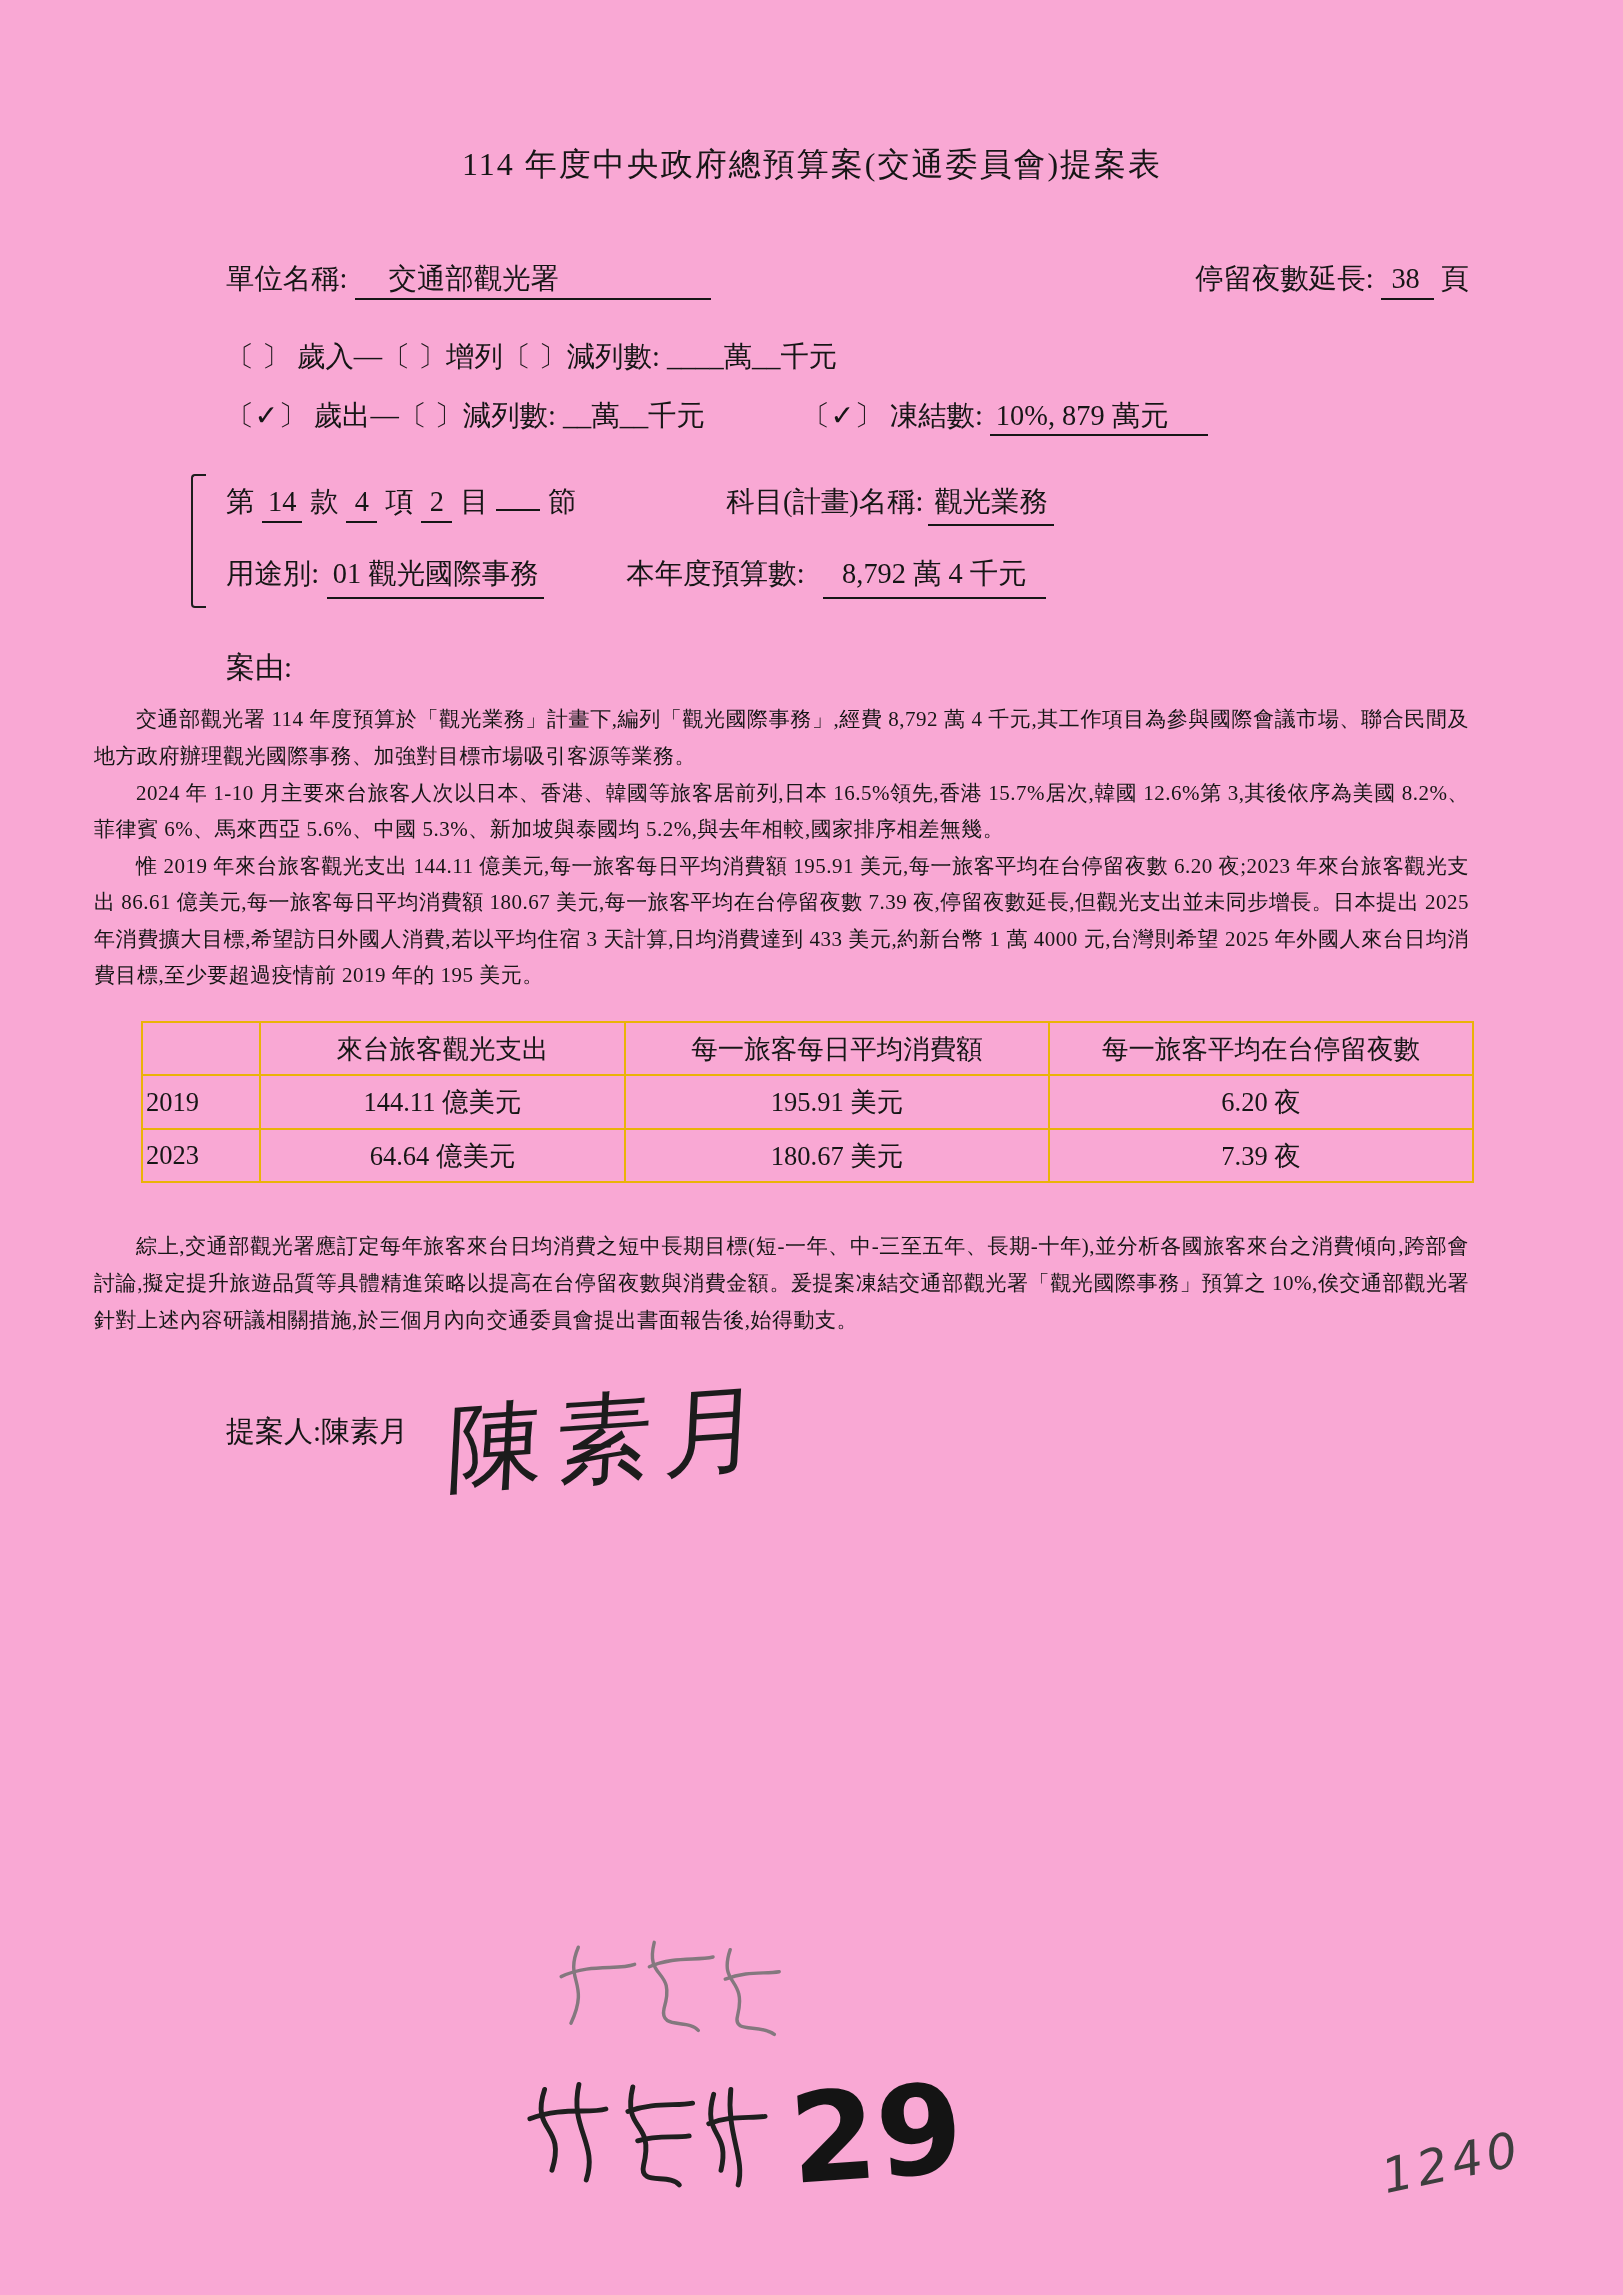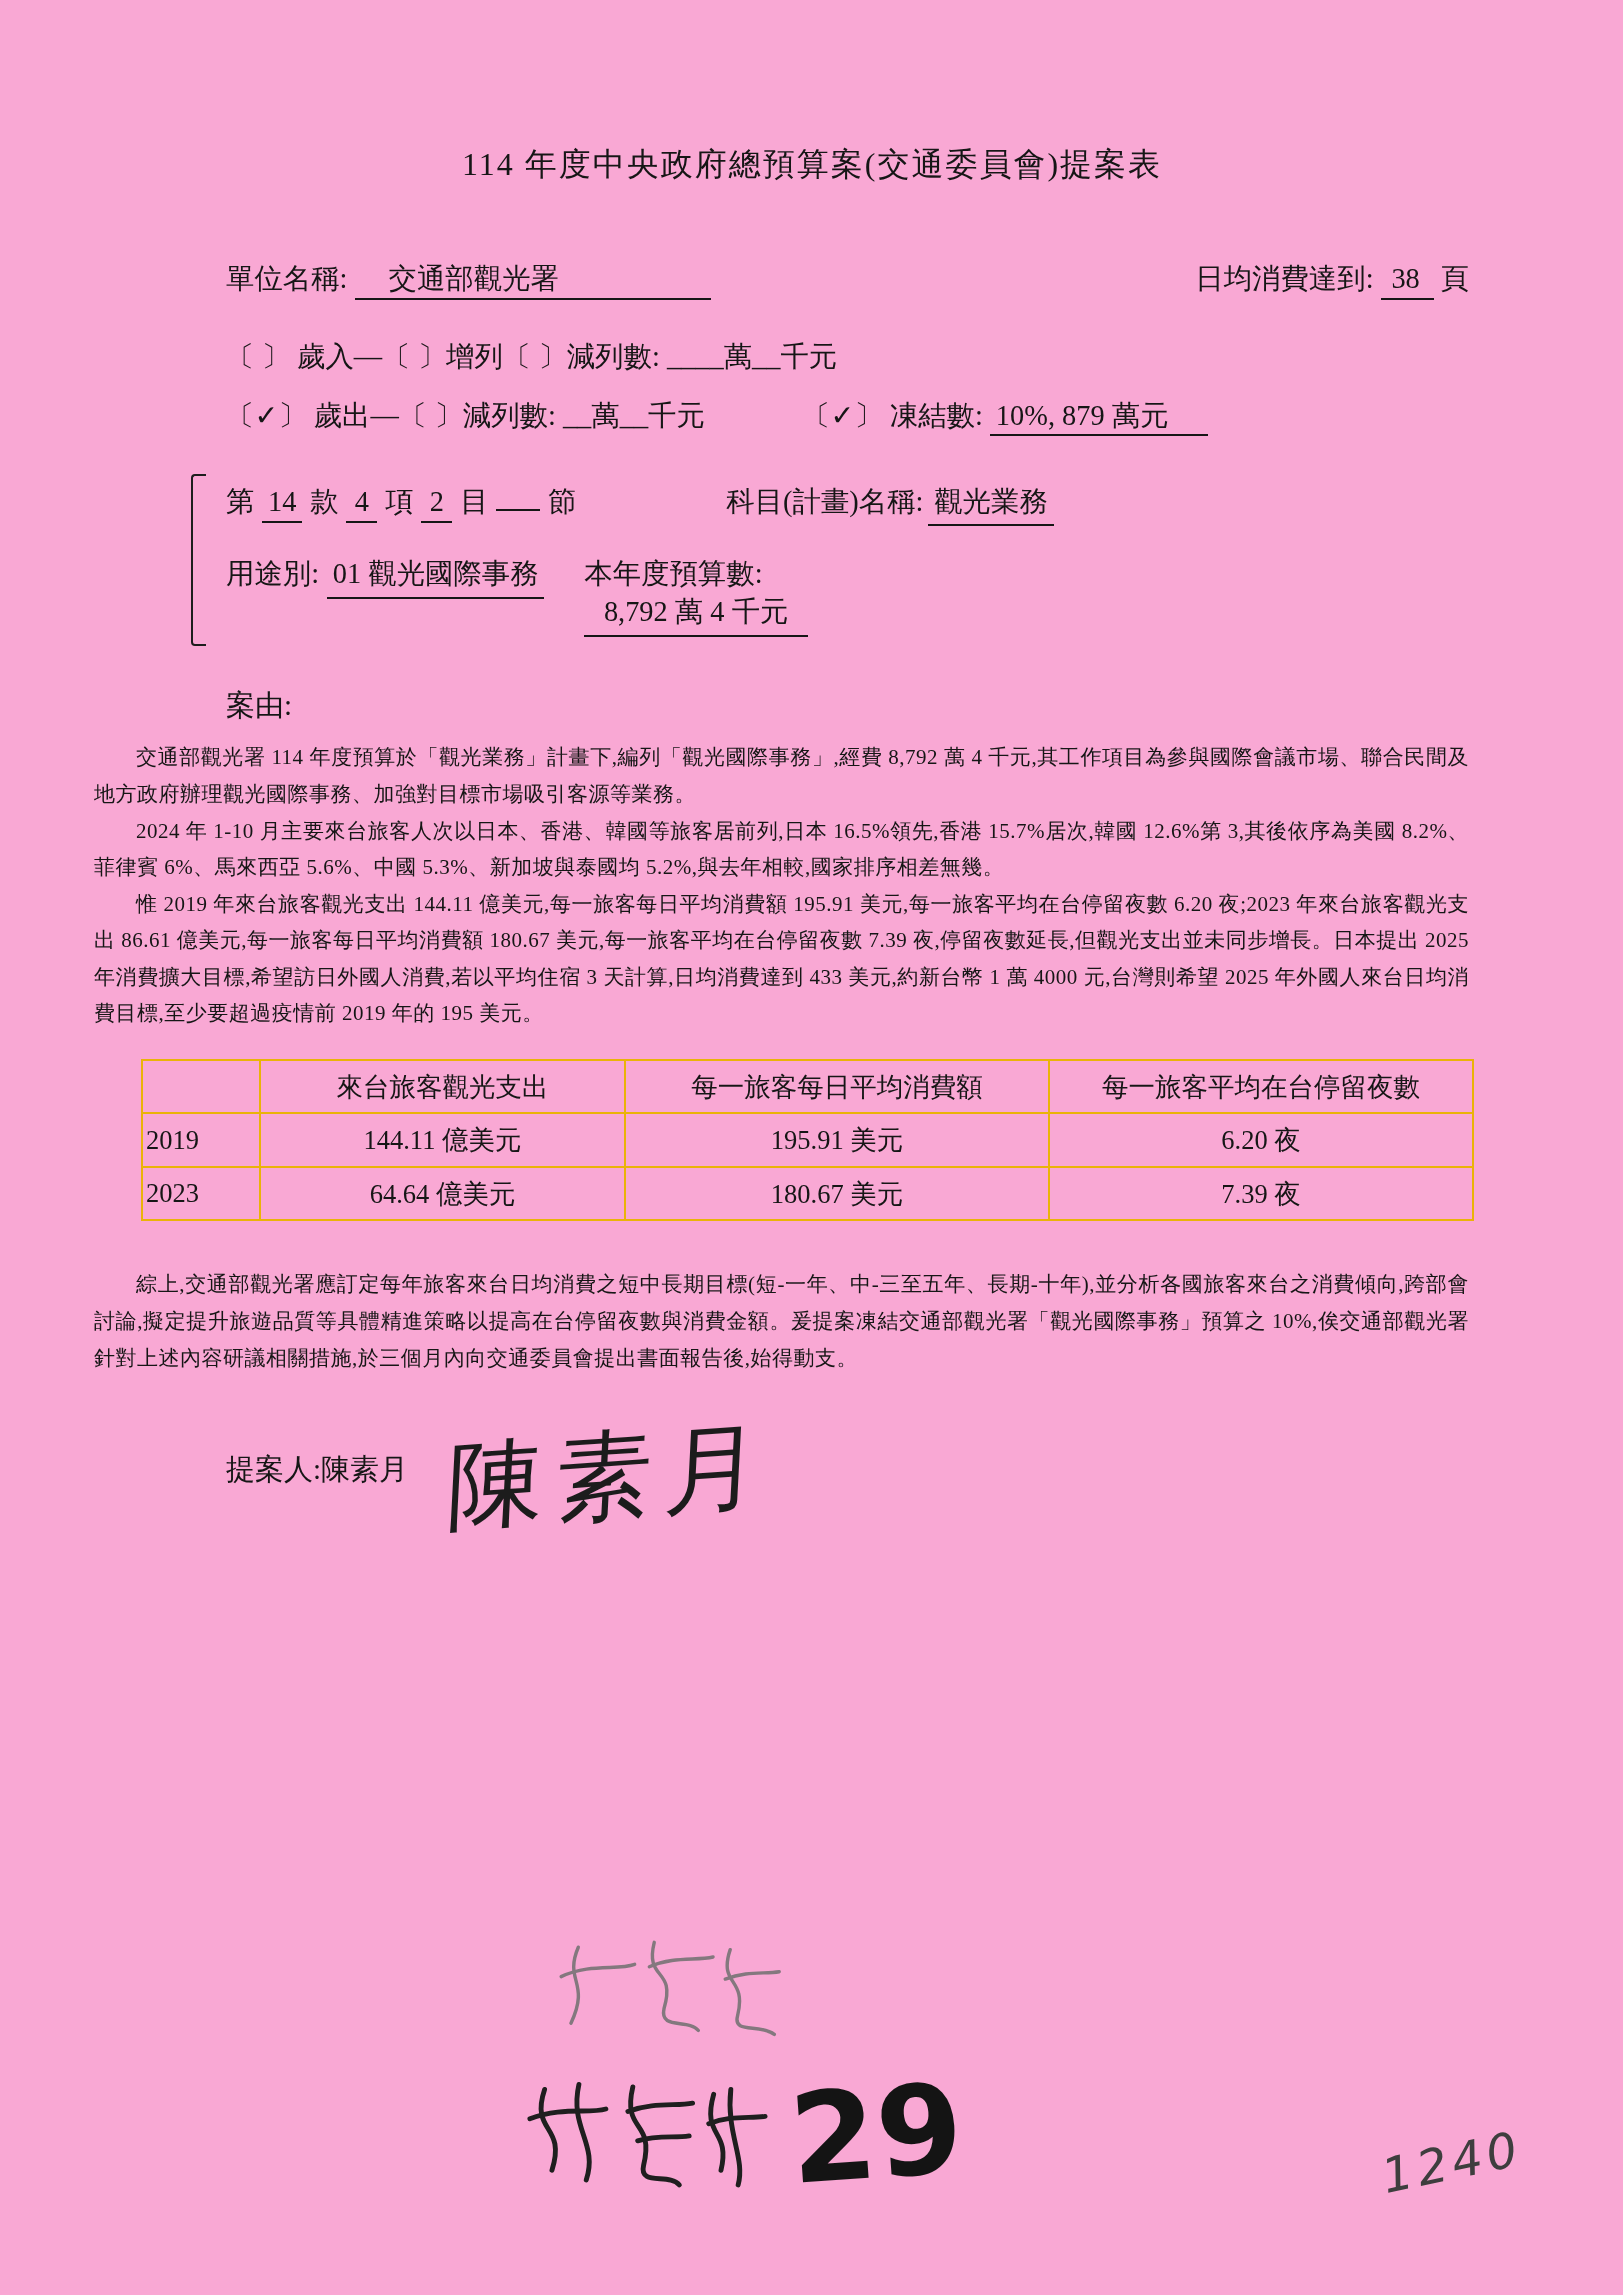--- a/index.html
+++ b/index.html
@@ -49,21 +49,21 @@
     border-left: 2.5px solid #1d1d1d;
     border-top: 2.5px solid #1d1d1d;
     border-bottom: 2.5px solid #1d1d1d;
     border-radius: 3.9px 0 0 3.9px;
   }
   .section-line { display: flex; align-items: baseline; column-gap: 7.8px; white-space: nowrap; }
   .section-line + .section-line { margin-top: 28.4px; }
   .num-u { min-width: 31px; text-align: center; }
   .blank-small { min-width: 44px; }
   .subject-group { margin-left: 142px; display: flex; column-gap: 4.9px; }
-  .budget-group { margin-left: 32px; display: flex; column-gap: 18px; flex-direction: column; }
+  .budget-group { margin-left: 74px; display: flex; column-gap: 18px; }
   .budget-value { padding-left: 19.6px; padding-right: 19.6px; }
 
   .case-label { margin: 49px 0 13.7px 226px; font-size: 29px; }
   .body-para {
     margin: 0 155px 0 94px;
     font-size: 21px;
     line-height: 1.74;
     text-align: justify;
     text-indent: 2em;
     letter-spacing: 0.5px;
@@ -129,21 +129,21 @@
 <div class="page">
 
   <div class="title">114 年度中央政府總預算案(交通委員會)提案表</div>
 
   <div class="row unit-row">
     <div>
       <span>單位名稱:</span>
       <span class="underlined unit-value">交通部觀光署</span>
     </div>
     <div>
-      <span>日均消費達到:</span>
+      <span>停留夜數延長:</span>
       <span class="underlined page-num">38</span>
       <span>頁</span>
     </div>
   </div>
 
   <div class="row check-row">
     <span>〔  〕</span>
     <span>歲入—〔 〕增列〔 〕減列數:</span>
     <span>____萬__千元</span>
   </div>

